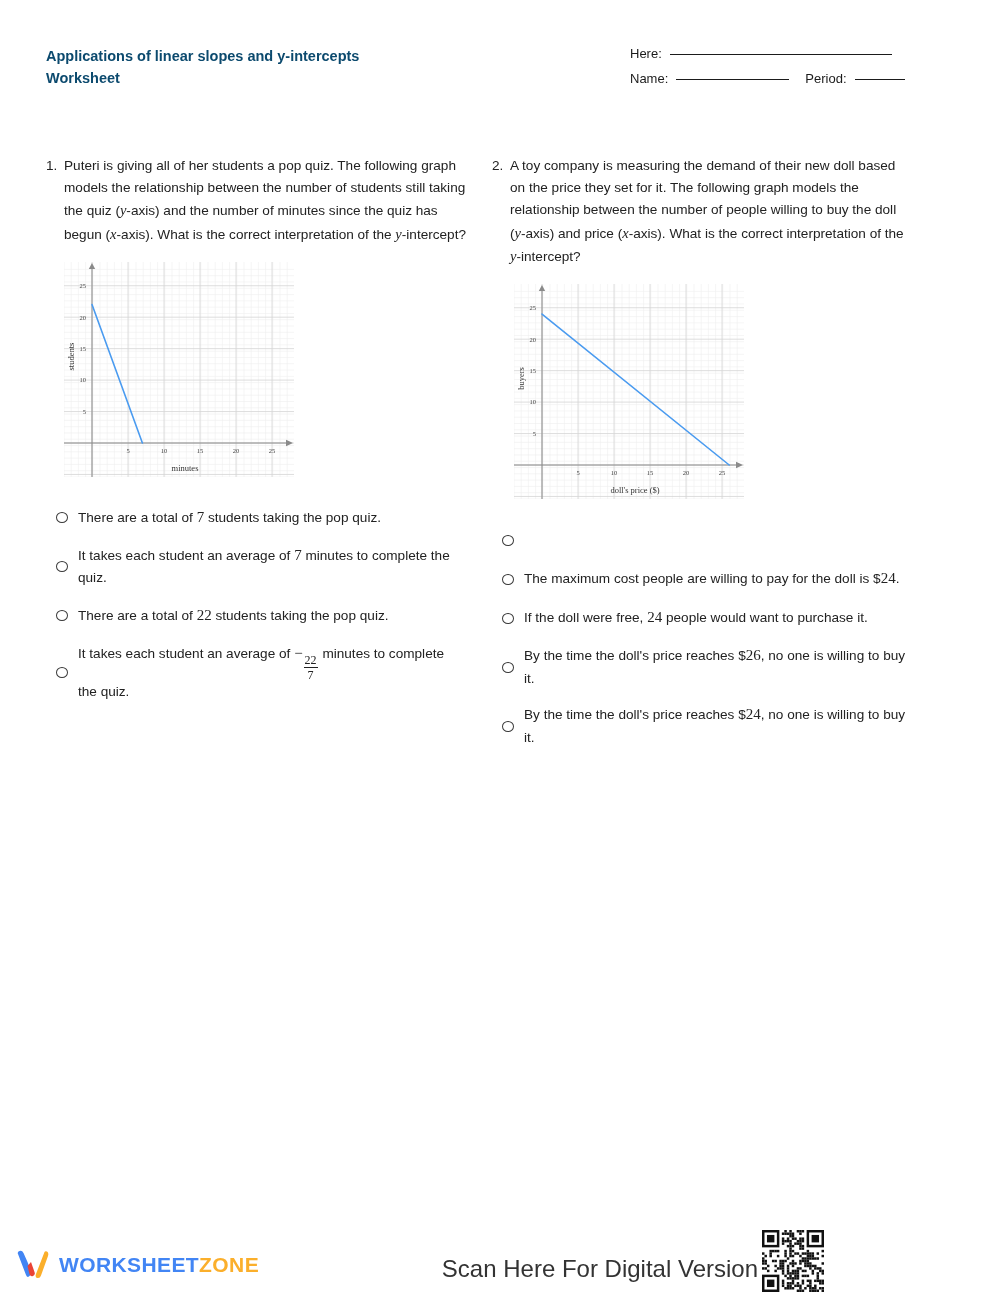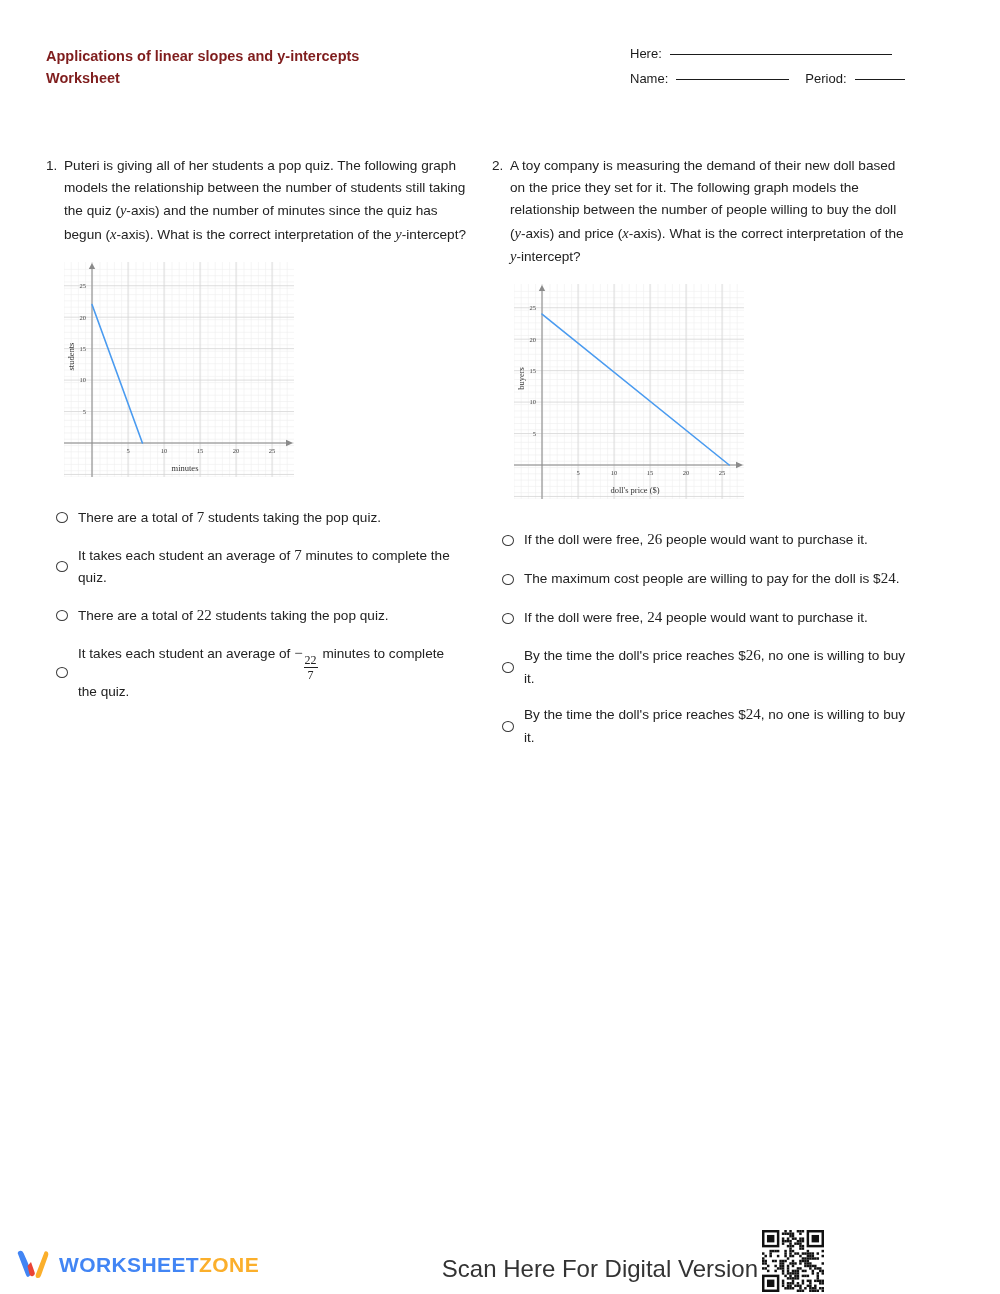--- a/index.html
+++ b/index.html
@@ -23,21 +23,21 @@
     width: 1000px;
     height: 120px;
   }
   .title-block {
     position: absolute;
     left: 46px;
     top: 45px;
     font-size: 14.5px;
     font-weight: bold;
     line-height: 22px;
-    color: #7f1d1d;
+    color: #0c4a6e;
   }
   .title-line { display: block; white-space: nowrap; }
 
   .fields {
     position: absolute;
     left: 630px;
     top: 46px;
     font-size: 13px;
     color: #1b1b1b;
   }
@@ -430,21 +430,20 @@
         <text x="22" y="89.03636363636365" text-anchor="end" font-size="6.5" fill="#444" font-family="&quot;Liberation Serif&quot;, serif">15</text>
         <text x="22" y="57.581818181818186" text-anchor="end" font-size="6.5" fill="#444" font-family="&quot;Liberation Serif&quot;, serif">20</text>
         <text x="22" y="26.127272727272718" text-anchor="end" font-size="6.5" fill="#444" font-family="&quot;Liberation Serif&quot;, serif">25</text>
         <text x="121" y="209" text-anchor="middle" font-size="8.5" fill="#333" font-family="&quot;Liberation Serif&quot;, serif">doll's price ($)</text>
         <text x="10" y="94.5" text-anchor="middle" font-size="8.5" fill="#333" font-family="&quot;Liberation Serif&quot;, serif" transform="rotate(-90 10 94.5)">buyers</text>
         <line x1="28" y1="30.0181818181818" x2="215.20000000000002" y2="181" stroke="#4a9bf0" stroke-width="1.6" stroke-linecap="round"></line>
       </svg></div>
   <div class="options">
       <div class="option">
         <span class="radio"></span>
-        <span class="opt-text">If the doll were free, <span class="num">26</span> people would want to purchase it.</span>
       </div>
       <div class="option">
         <span class="radio"></span>
         <span class="opt-text">The maximum cost people are willing to pay for the doll is $<span class="num">24</span>.</span>
       </div>
       <div class="option">
         <span class="radio"></span>
         <span class="opt-text">If the doll were free, <span class="num">24</span> people would want to purchase it.</span>
       </div>
       <div class="option">

